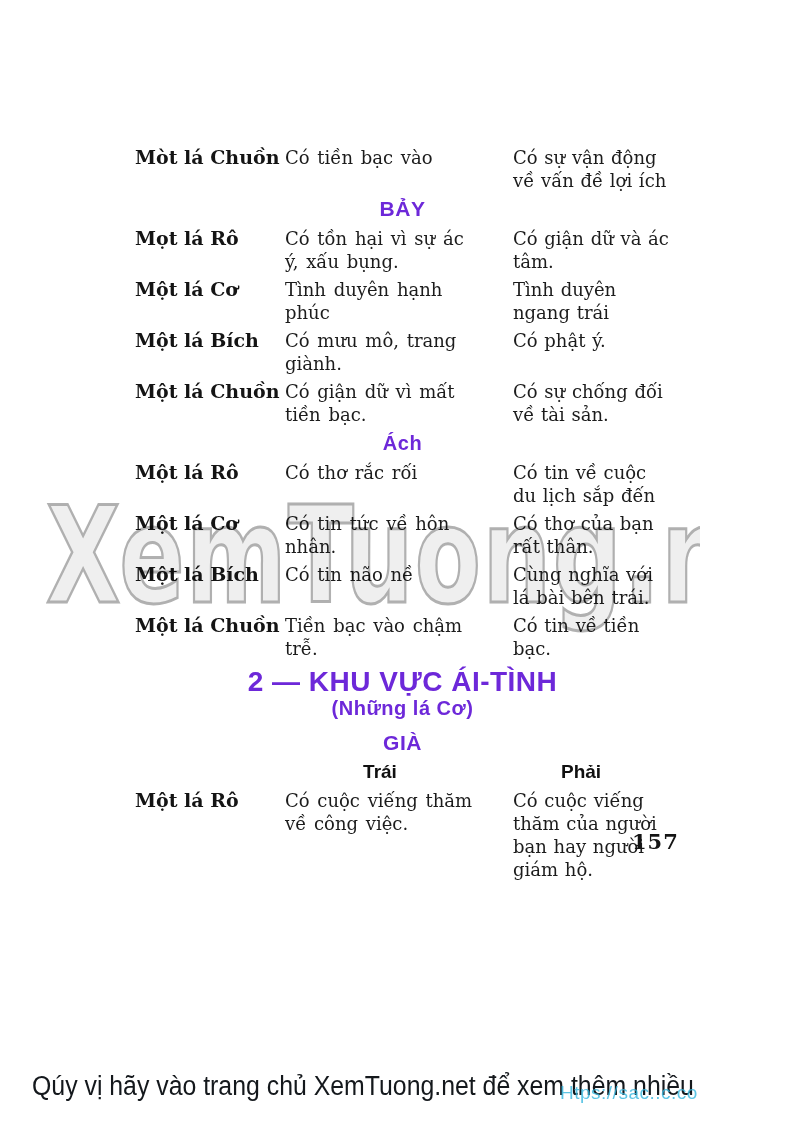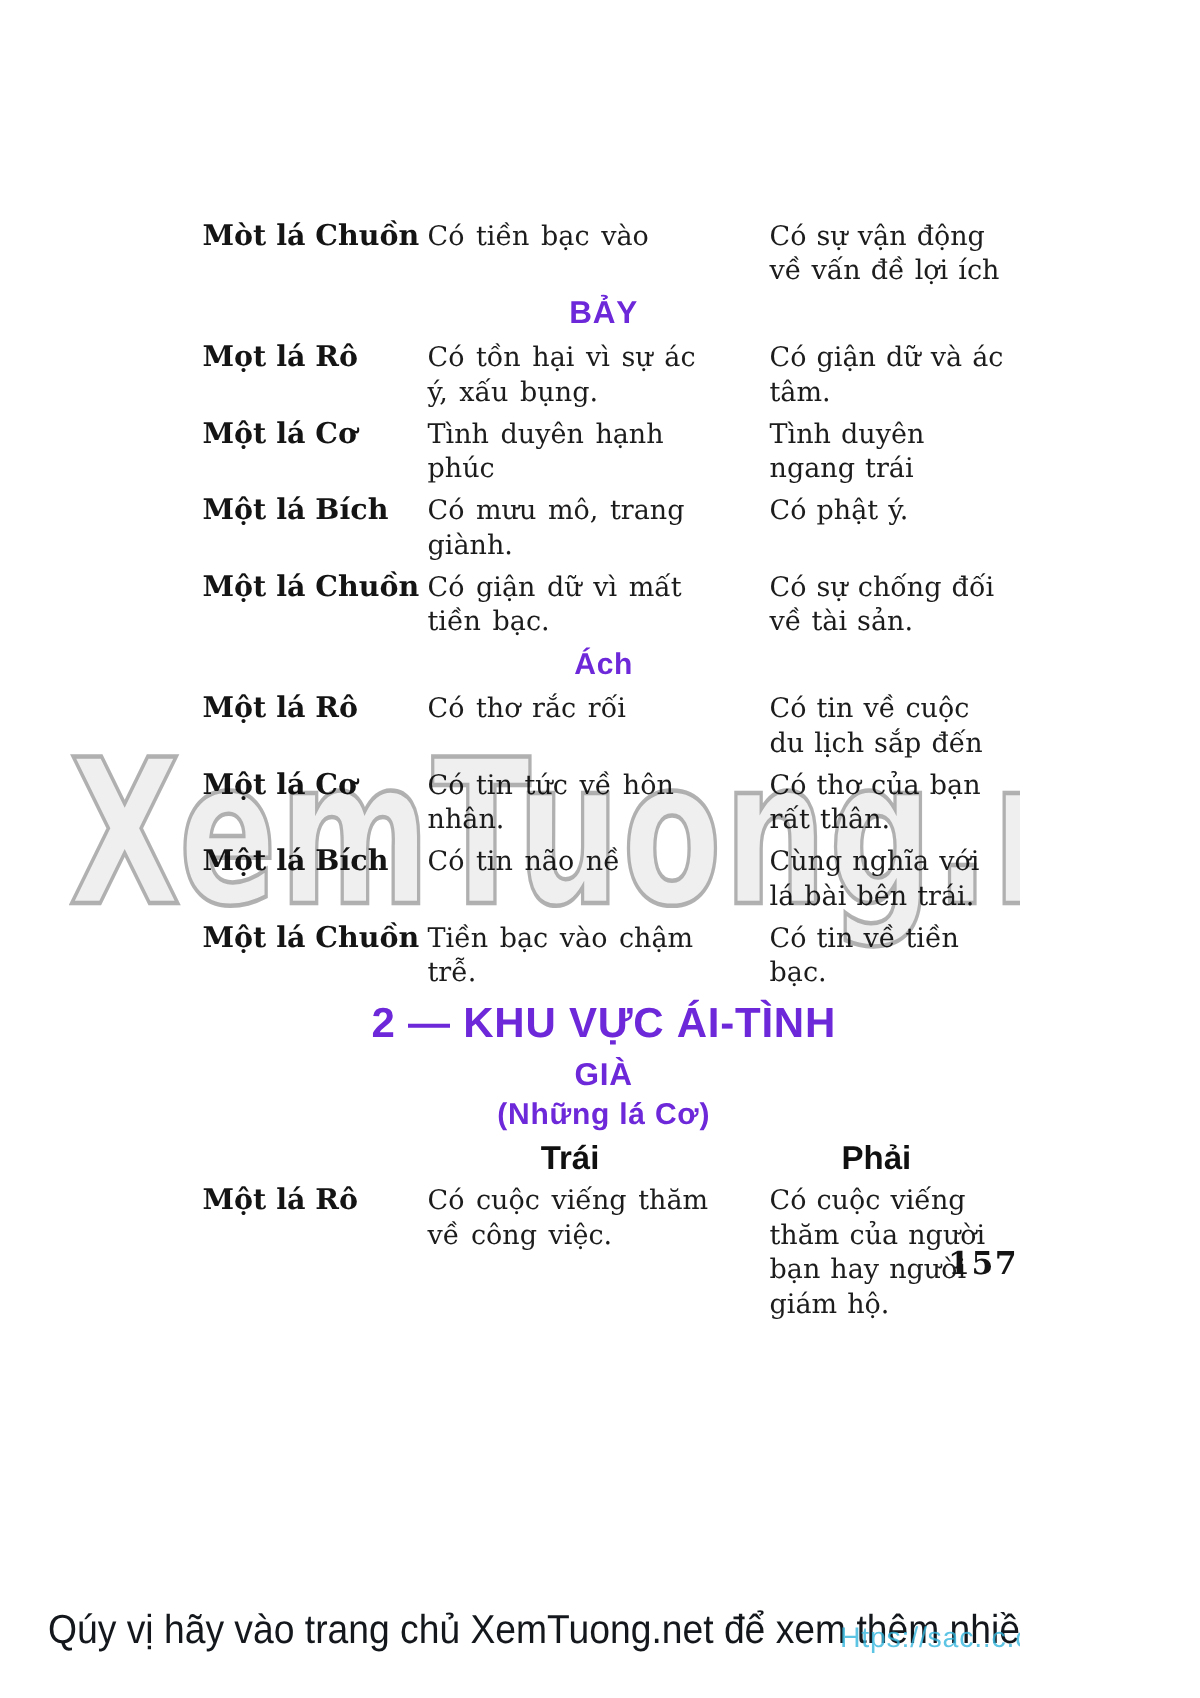--- a/index.html
+++ b/index.html
@@ -1,36 +1,36 @@
 <!DOCTYPE html>
 <html><head>
 <meta charset="utf-8">
 <style>
   html,body{margin:0;padding:0;background:#ffffff;}
   .page{
     position:relative;width:680px;height:1132px;background:#ffffff;
-    font-family:"DejaVu Serif","Liberation Serif",serif;color:#1c1c1c;overflow:hidden;
+    font-family:"DejaVu Serif","Liberation Serif",serif;color:#1c1c1c;overflow:hidden;padding-left:20px;
   }
   .content{position:absolute;left:135px;top:146px;width:535px;}
   .row{display:flex;margin-bottom:5px;}
   .c1{width:150px;flex-shrink:0;font-weight:700;font-size:19px;line-height:23px;color:#141414;}
   .c2{width:190px;flex-shrink:0;margin-right:38px;font-size:18px;line-height:23px;word-spacing:2px;}
   .c3{width:170px;font-size:18px;line-height:23px;word-spacing:1px;}
   .heading{
     text-align:center;font-family:"Liberation Sans","DejaVu Sans",sans-serif;
     font-weight:700;font-size:21px;line-height:24px;color:#6d28d9;
     margin:2px 0 6px 0;letter-spacing:0.5px;
   }
   .heading.small{font-size:20px;}
   .section-title{margin-top:10px;margin-bottom:0;font-size:28px;letter-spacing:0.5px;}
   .section-sub{margin-top:2px;margin-bottom:0;font-size:20px;}
   .gia{margin-top:11px;margin-bottom:0;}
   .colheads{display:flex;margin-top:5px;margin-bottom:6px;
     font-family:"Liberation Sans","DejaVu Sans",sans-serif;font-weight:700;font-size:19px;color:#101010;}
-  .colheads .c2,.colheads .c3{font-weight:700;font-family:inherit;font-size:22px;}
+  .colheads .c2,.colheads .c3{font-weight:700;font-family:inherit;font-size:19px;}
   .colheads .c2{text-align:center;}
   .colheads .c3{text-align:left;padding-left:48px;box-sizing:border-box;}
   .pagenum{
     position:absolute;left:632px;top:829px;font-weight:700;font-size:21px;
     letter-spacing:1px;color:#141414;font-family:"DejaVu Serif",serif;
   }
   .watermark{
     position:absolute;left:46px;top:489px;z-index:5;pointer-events:none;
     font-family:"DejaVu Sans","Liberation Sans",sans-serif;font-weight:700;
     font-size:134px;line-height:134px;white-space:nowrap;
@@ -105,22 +105,22 @@
       <div class="c2">Có tin não nề</div>
       <div class="c3">Cùng nghĩa với lá bài bên trái.</div>
     </div>
     <div class="row">
       <div class="c1">Một lá Chuồn</div>
       <div class="c2">Tiền bạc vào chậm trễ.</div>
       <div class="c3">Có tin về tiền bạc.</div>
     </div>
 
     <div class="heading section-title">2 — KHU VỰC ÁI-TÌNH</div>
+    <div class="heading section-sub">(Những lá Cơ)</div>
     <div class="heading gia">GIÀ</div>
-    <div class="heading section-sub">(Những lá Cơ)</div>
 
     <div class="colheads">
       <div class="c1"></div>
       <div class="c2">Trái</div>
       <div class="c3">Phải</div>
     </div>
 
     <div class="row">
       <div class="c1">Một lá Rô</div>
       <div class="c2">Có cuộc viếng thăm về công việc.</div>

